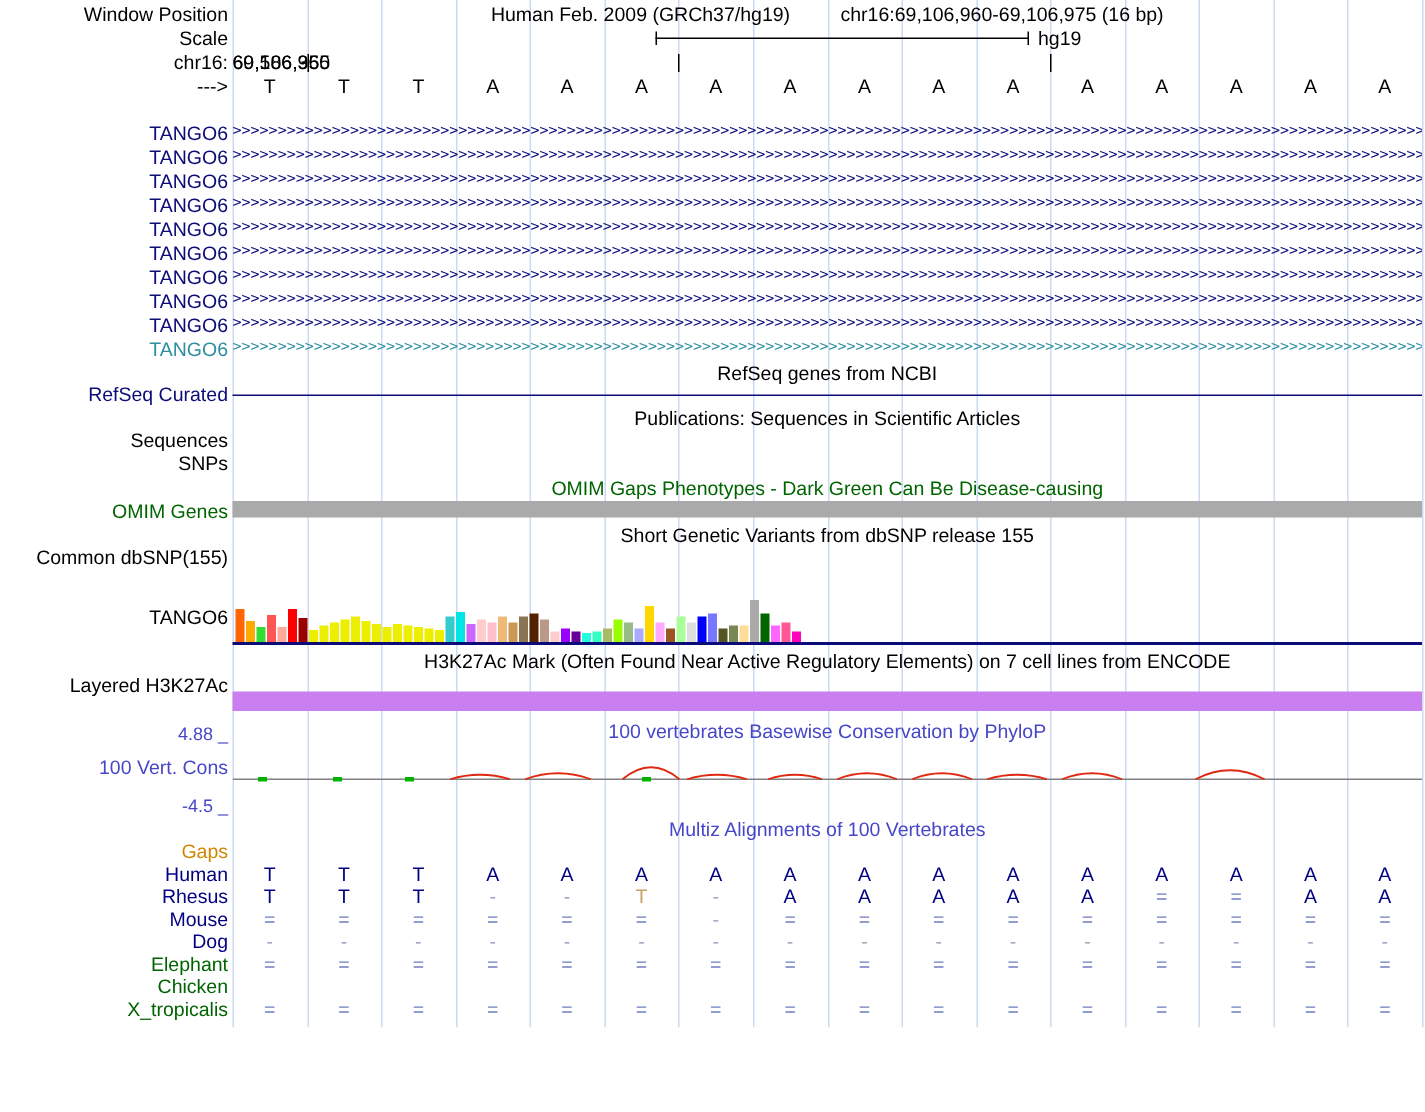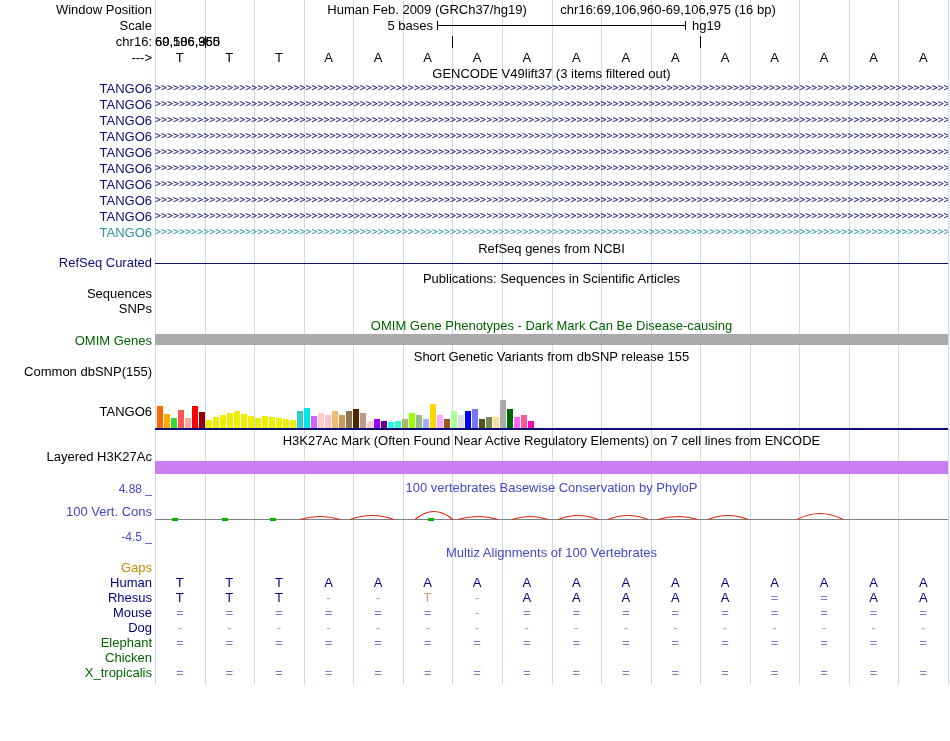--- a/index.html
+++ b/index.html
@@ -63,21 +63,20 @@
     </div>
 
   <div class="lbl" style="top:3px">Window Position</div>
   <div class="ctr" style="top:3px">
     <span>Human Feb. 2009 (GRCh37/hg19)</span>
     <span>chr16:69,106,960-69,106,975 (16 bp)</span>
   </div>
 
   <div class="lbl" style="top:19px">Scale</div>
   <div class="trackarea" style="top:19px;height:14px">
-    <div class="scaletext">5 bases</div>
     <div class="scaleline"></div>
     <div class="scaletick" style="left:282px"></div>
     <div class="scaletick" style="left:530px"></div>
     <div class="scaleasm">hg19</div>
   </div>
 
   <div class="lbl" style="top:35px">chr16:</div>
   <div class="trackarea" style="top:35px;height:14px">
     <div class="coordtick" style="left:50px"></div>
     <div class="coordtick" style="left:297px"></div>
@@ -99,21 +98,20 @@
       <div class="cell" style="color: rgb(0, 0, 0);">A</div>
       <div class="cell" style="color: rgb(0, 0, 0);">A</div>
       <div class="cell" style="color: rgb(0, 0, 0);">A</div>
       <div class="cell" style="color: rgb(0, 0, 0);">A</div>
       <div class="cell" style="color: rgb(0, 0, 0);">A</div>
       <div class="cell" style="color: rgb(0, 0, 0);">A</div>
       <div class="cell" style="color: rgb(0, 0, 0);">A</div>
       <div class="cell" style="color: rgb(0, 0, 0);">A</div>
     </div>
 
-  <div class="ctr" style="top:67px">GENCODE V49lift37 (3 items filtered out)</div>
   <div id="gencode-rows" style="position:absolute;top:80px;left:0;width:950px">
       <div class="generow">
         <div class="lbl" style="color: rgb(12, 12, 120);">TANGO6</div>
         <div class="arrows" style="color: rgb(12, 12, 120);">&gt;&gt;&gt;&gt;&gt;&gt;&gt;&gt;&gt;&gt;&gt;&gt;&gt;&gt;&gt;&gt;&gt;&gt;&gt;&gt;&gt;&gt;&gt;&gt;&gt;&gt;&gt;&gt;&gt;&gt;&gt;&gt;&gt;&gt;&gt;&gt;&gt;&gt;&gt;&gt;&gt;&gt;&gt;&gt;&gt;&gt;&gt;&gt;&gt;&gt;&gt;&gt;&gt;&gt;&gt;&gt;&gt;&gt;&gt;&gt;&gt;&gt;&gt;&gt;&gt;&gt;&gt;&gt;&gt;&gt;&gt;&gt;&gt;&gt;&gt;&gt;&gt;&gt;&gt;&gt;&gt;&gt;&gt;&gt;&gt;&gt;&gt;&gt;&gt;&gt;&gt;&gt;&gt;&gt;&gt;&gt;&gt;&gt;&gt;&gt;&gt;&gt;&gt;&gt;&gt;&gt;&gt;&gt;&gt;&gt;&gt;&gt;&gt;&gt;&gt;&gt;&gt;&gt;&gt;&gt;&gt;&gt;&gt;&gt;&gt;&gt;&gt;&gt;&gt;&gt;&gt;&gt;&gt;&gt;&gt;&gt;&gt;&gt;&gt;&gt;&gt;&gt;&gt;&gt;&gt;&gt;&gt;&gt;&gt;&gt;&gt;&gt;&gt;&gt;&gt;&gt;&gt;&gt;&gt;&gt;&gt;&gt;&gt;&gt;&gt;&gt;&gt;&gt;&gt;&gt;&gt;&gt;&gt;&gt;&gt;&gt;&gt;&gt;&gt;&gt;&gt;&gt;&gt;&gt;&gt;&gt;&gt;&gt;&gt;&gt;&gt;&gt;&gt;&gt;&gt;&gt;&gt;&gt;&gt;&gt;&gt;&gt;&gt;&gt;&gt;&gt;&gt;&gt;&gt;&gt;&gt;&gt;&gt;&gt;&gt;&gt;&gt;&gt;&gt;&gt;&gt;&gt;&gt;&gt;&gt;&gt;&gt;&gt;&gt;&gt;&gt;&gt;&gt;&gt;&gt;&gt;&gt;&gt;&gt;&gt;&gt;&gt;&gt;&gt;&gt;&gt;&gt;&gt;&gt;&gt;&gt;&gt;&gt;&gt;&gt;&gt;&gt;&gt;&gt;&gt;</div>
       </div>
       <div class="generow">
         <div class="lbl" style="color: rgb(12, 12, 120);">TANGO6</div>
         <div class="arrows" style="color: rgb(12, 12, 120);">&gt;&gt;&gt;&gt;&gt;&gt;&gt;&gt;&gt;&gt;&gt;&gt;&gt;&gt;&gt;&gt;&gt;&gt;&gt;&gt;&gt;&gt;&gt;&gt;&gt;&gt;&gt;&gt;&gt;&gt;&gt;&gt;&gt;&gt;&gt;&gt;&gt;&gt;&gt;&gt;&gt;&gt;&gt;&gt;&gt;&gt;&gt;&gt;&gt;&gt;&gt;&gt;&gt;&gt;&gt;&gt;&gt;&gt;&gt;&gt;&gt;&gt;&gt;&gt;&gt;&gt;&gt;&gt;&gt;&gt;&gt;&gt;&gt;&gt;&gt;&gt;&gt;&gt;&gt;&gt;&gt;&gt;&gt;&gt;&gt;&gt;&gt;&gt;&gt;&gt;&gt;&gt;&gt;&gt;&gt;&gt;&gt;&gt;&gt;&gt;&gt;&gt;&gt;&gt;&gt;&gt;&gt;&gt;&gt;&gt;&gt;&gt;&gt;&gt;&gt;&gt;&gt;&gt;&gt;&gt;&gt;&gt;&gt;&gt;&gt;&gt;&gt;&gt;&gt;&gt;&gt;&gt;&gt;&gt;&gt;&gt;&gt;&gt;&gt;&gt;&gt;&gt;&gt;&gt;&gt;&gt;&gt;&gt;&gt;&gt;&gt;&gt;&gt;&gt;&gt;&gt;&gt;&gt;&gt;&gt;&gt;&gt;&gt;&gt;&gt;&gt;&gt;&gt;&gt;&gt;&gt;&gt;&gt;&gt;&gt;&gt;&gt;&gt;&gt;&gt;&gt;&gt;&gt;&gt;&gt;&gt;&gt;&gt;&gt;&gt;&gt;&gt;&gt;&gt;&gt;&gt;&gt;&gt;&gt;&gt;&gt;&gt;&gt;&gt;&gt;&gt;&gt;&gt;&gt;&gt;&gt;&gt;&gt;&gt;&gt;&gt;&gt;&gt;&gt;&gt;&gt;&gt;&gt;&gt;&gt;&gt;&gt;&gt;&gt;&gt;&gt;&gt;&gt;&gt;&gt;&gt;&gt;&gt;&gt;&gt;&gt;&gt;&gt;&gt;&gt;&gt;&gt;&gt;&gt;&gt;&gt;&gt;&gt;&gt;&gt;&gt;&gt;&gt;&gt;&gt;</div>
       </div>
       <div class="generow">
@@ -151,21 +149,21 @@
     </div>
 
   <div class="ctr" style="top:242px">RefSeq genes from NCBI</div>
   <div class="lbl" style="top: 256px; color: rgb(12, 12, 120);">RefSeq Curated</div>
   <div class="hline" style="top: 263px; background: rgb(12, 12, 120);"></div>
 
   <div class="ctr" style="top:272px">Publications: Sequences in Scientific Articles</div>
   <div class="lbl" style="top:287px">Sequences</div>
   <div class="lbl" style="top:302px">SNPs</div>
 
-  <div class="ctr" style="top: 319px; color: rgb(0, 100, 0);">OMIM Gene Phenotypes - Dark Mark Can Be Disease-causing</div>
+  <div class="ctr" style="top: 319px; color: rgb(0, 100, 0);">OMIM Gaps Phenotypes - Dark Green Can Be Disease-causing</div>
   <div class="lbl" style="top: 334px; color: rgb(0, 100, 0);">OMIM Genes</div>
   <div class="bar" style="top: 334px; height: 11px; background: rgb(170, 170, 170);"></div>
 
   <div class="ctr" style="top:350px">Short Genetic Variants from dbSNP release 155</div>
   <div class="lbl" style="top:365px">Common dbSNP(155)</div>
 
   <div class="lbl" style="top:405px">TANGO6</div>
   <div id="gtex-bars">
       <div class="gbar" style="height: 22px; background: rgb(255, 102, 0);"></div>
       <div class="gbar" style="height: 14px; background: rgb(255, 170, 0);"></div>

